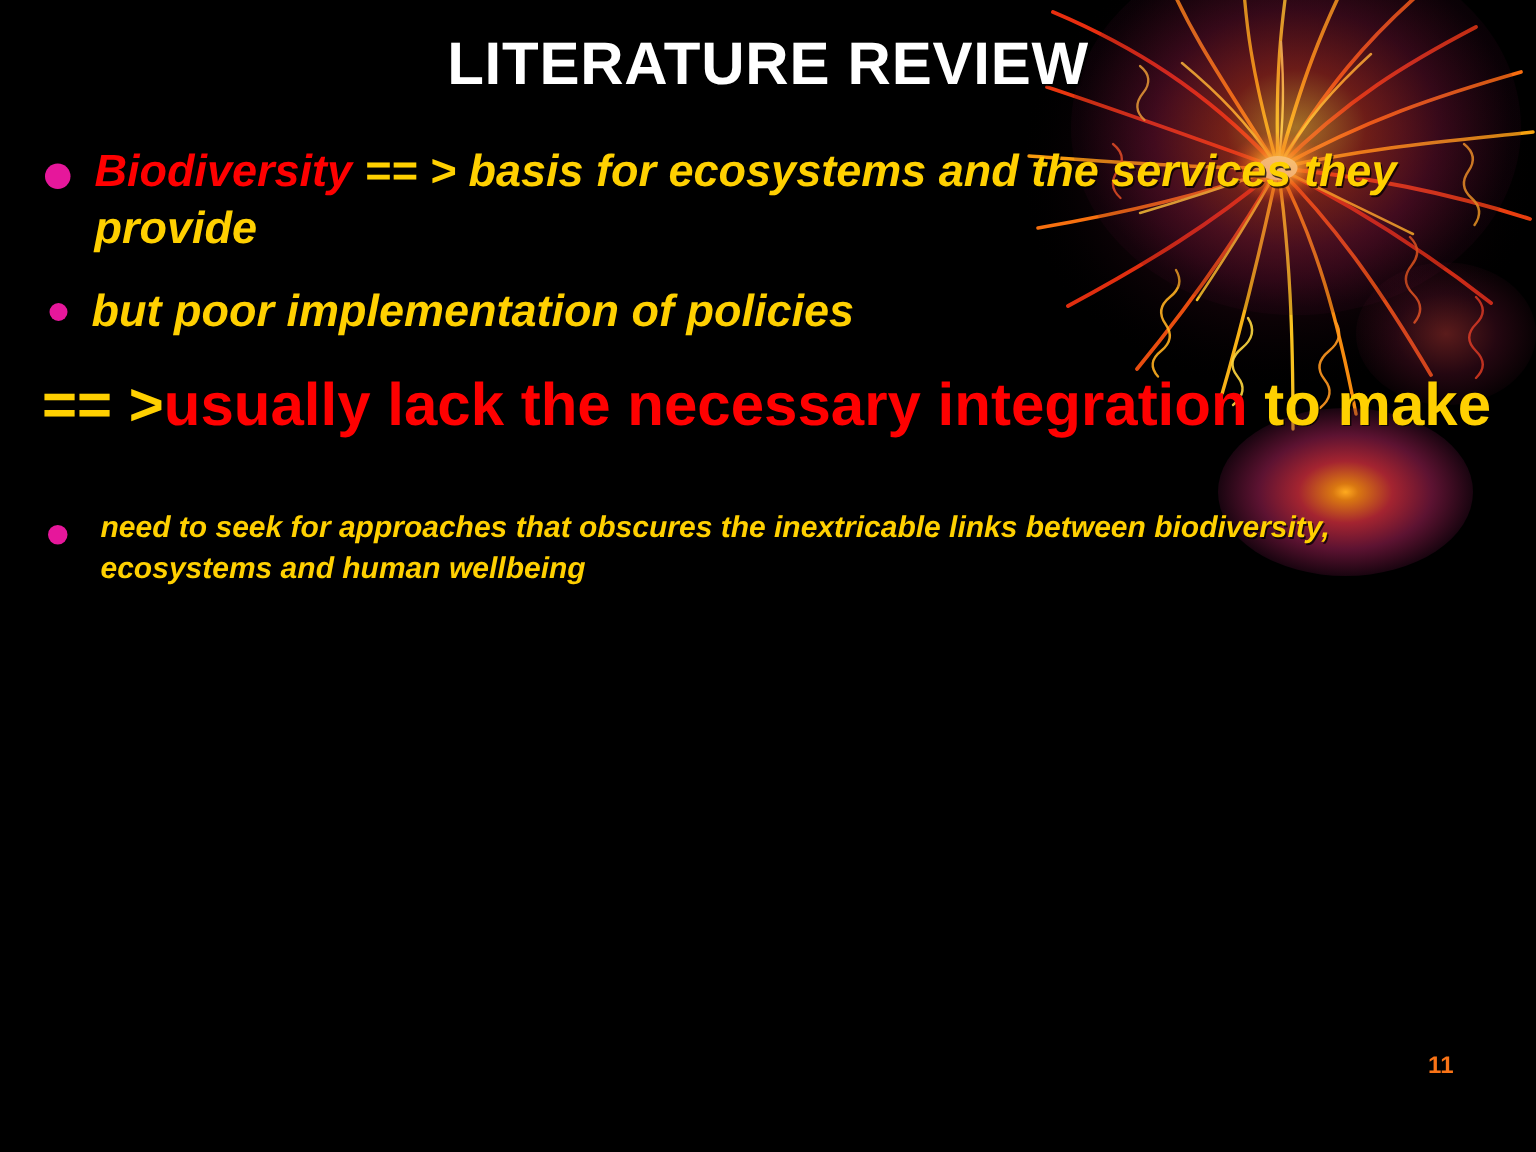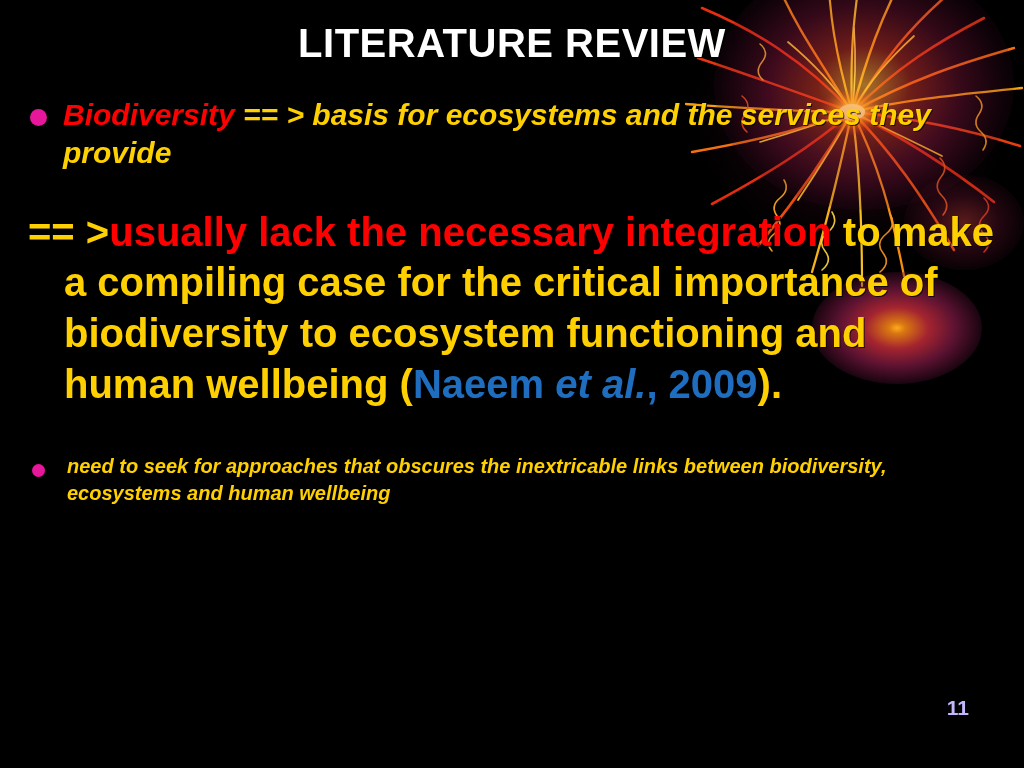--- a/index.html
+++ b/index.html
@@ -152,22 +152,22 @@
   .last-block .bullet-text {
     font-size: 20px;
     line-height: 1.32;
     padding-left: 22px;
   }
 
   #page-number {
     position: absolute;
     right: 55px;
     bottom: 48px;
-    color: #c4b5fd;
-    font-size: 21px;
+    color: #f97316;
+    font-size: 16px;
     font-weight: bold;
     text-align: center;
   }
 </style>
 </head>
 <body>
 
 <div id="slide">
 
   <div id="artwork">
@@ -248,29 +248,32 @@
       <div class="bullet-text">
         <span class="red">Biodiversity</span><span class="yellow"> == &gt; </span><span class="yellow">basis for ecosystems and the services they provide</span>
       </div>
     </div>
 
     <div class="sp-1"></div>
 
 
     <div class="sp-2"></div>
 
+    <div class="bullet-row">
+      <span class="bullet-mark small"></span>
+      <div class="bullet-text">but poor implementation of policies</div>
+    </div>
 
     <div class="sp-3"></div>
 
 
     <div class="sp-4"></div>
 
     <div class="para-block">
       <span class="yellow">== &gt;</span><span class="red">usually lack the necessary integration</span><span class="yellow"> to make</span>
-      <span class="cont"><span class="yellow">a compiling case for the critical importance of biodiversity to ecosystem functioning and human wellbeing (</span><span class="blue">Naeem </span><span class="blue ital">et al.</span><span class="blue">, 2009</span><span class="yellow">).</span></span>
     </div>
 
     <div class="sp-5"></div>
 
     <div class="bullet-row last-block">
       <span class="bullet-mark last"></span>
       <div class="bullet-text">need to seek for approaches that obscures the inextricable links between biodiversity, ecosystems and human wellbeing</div>
     </div>
 
   </div>

